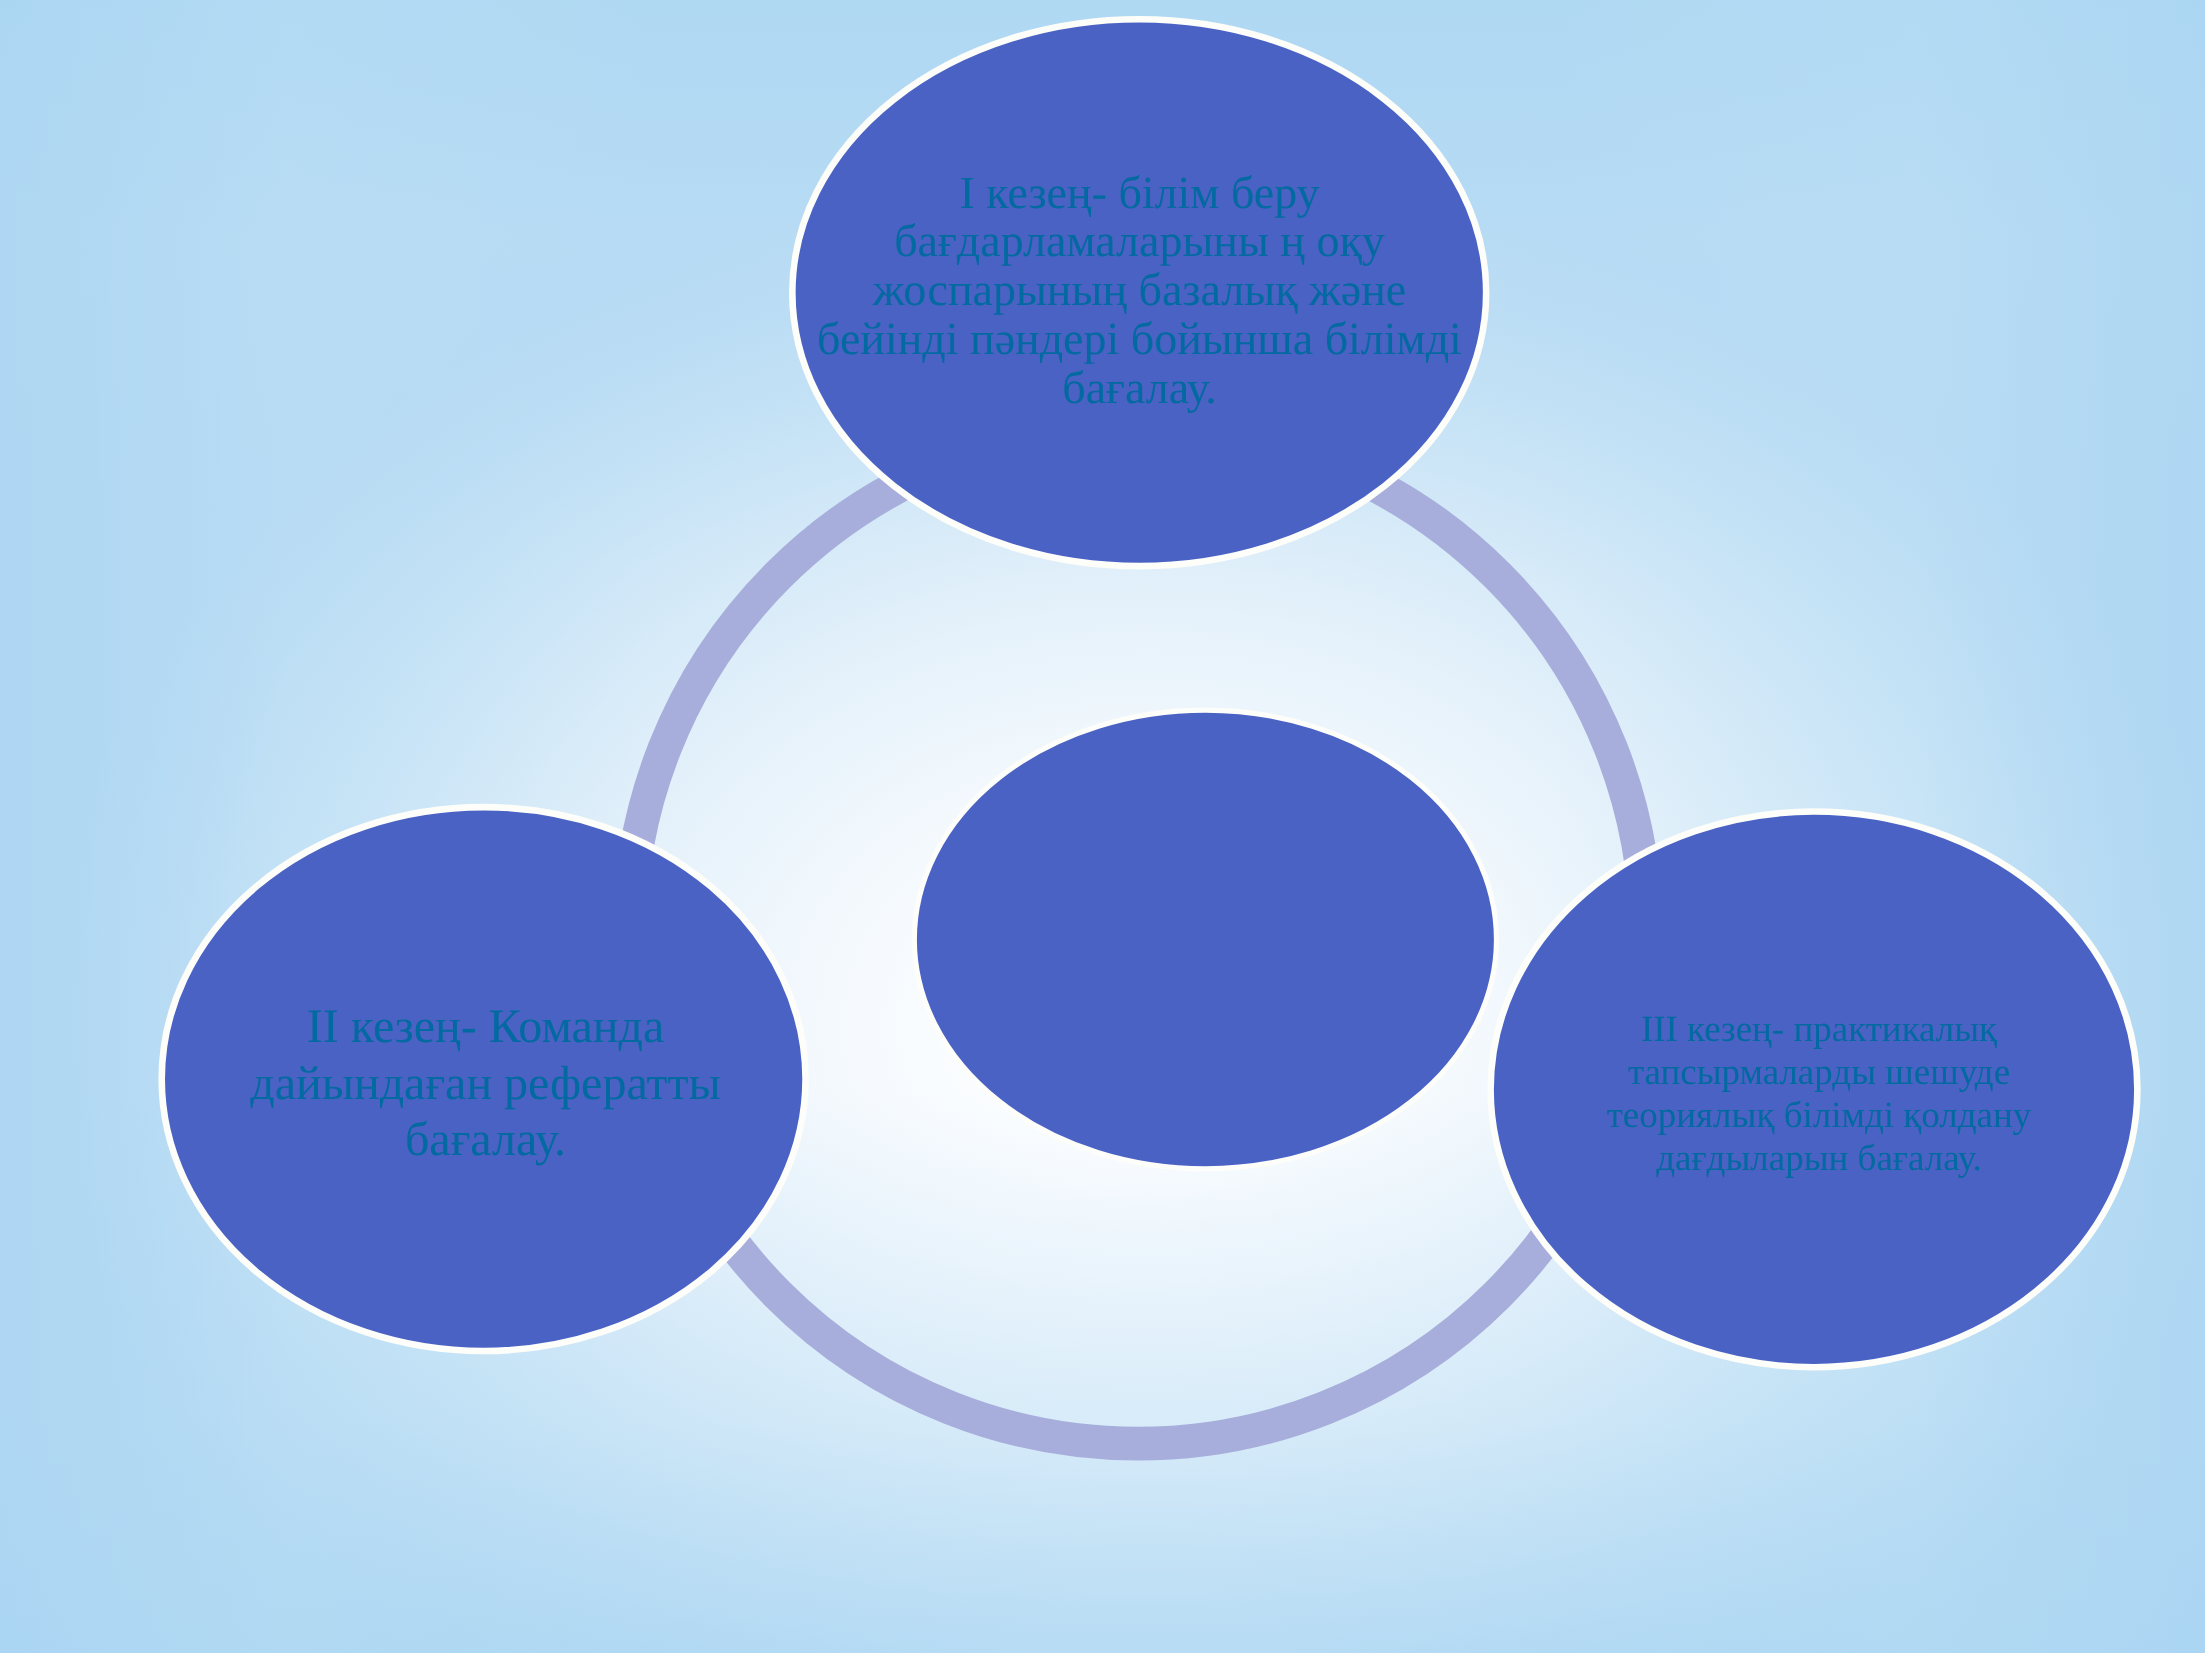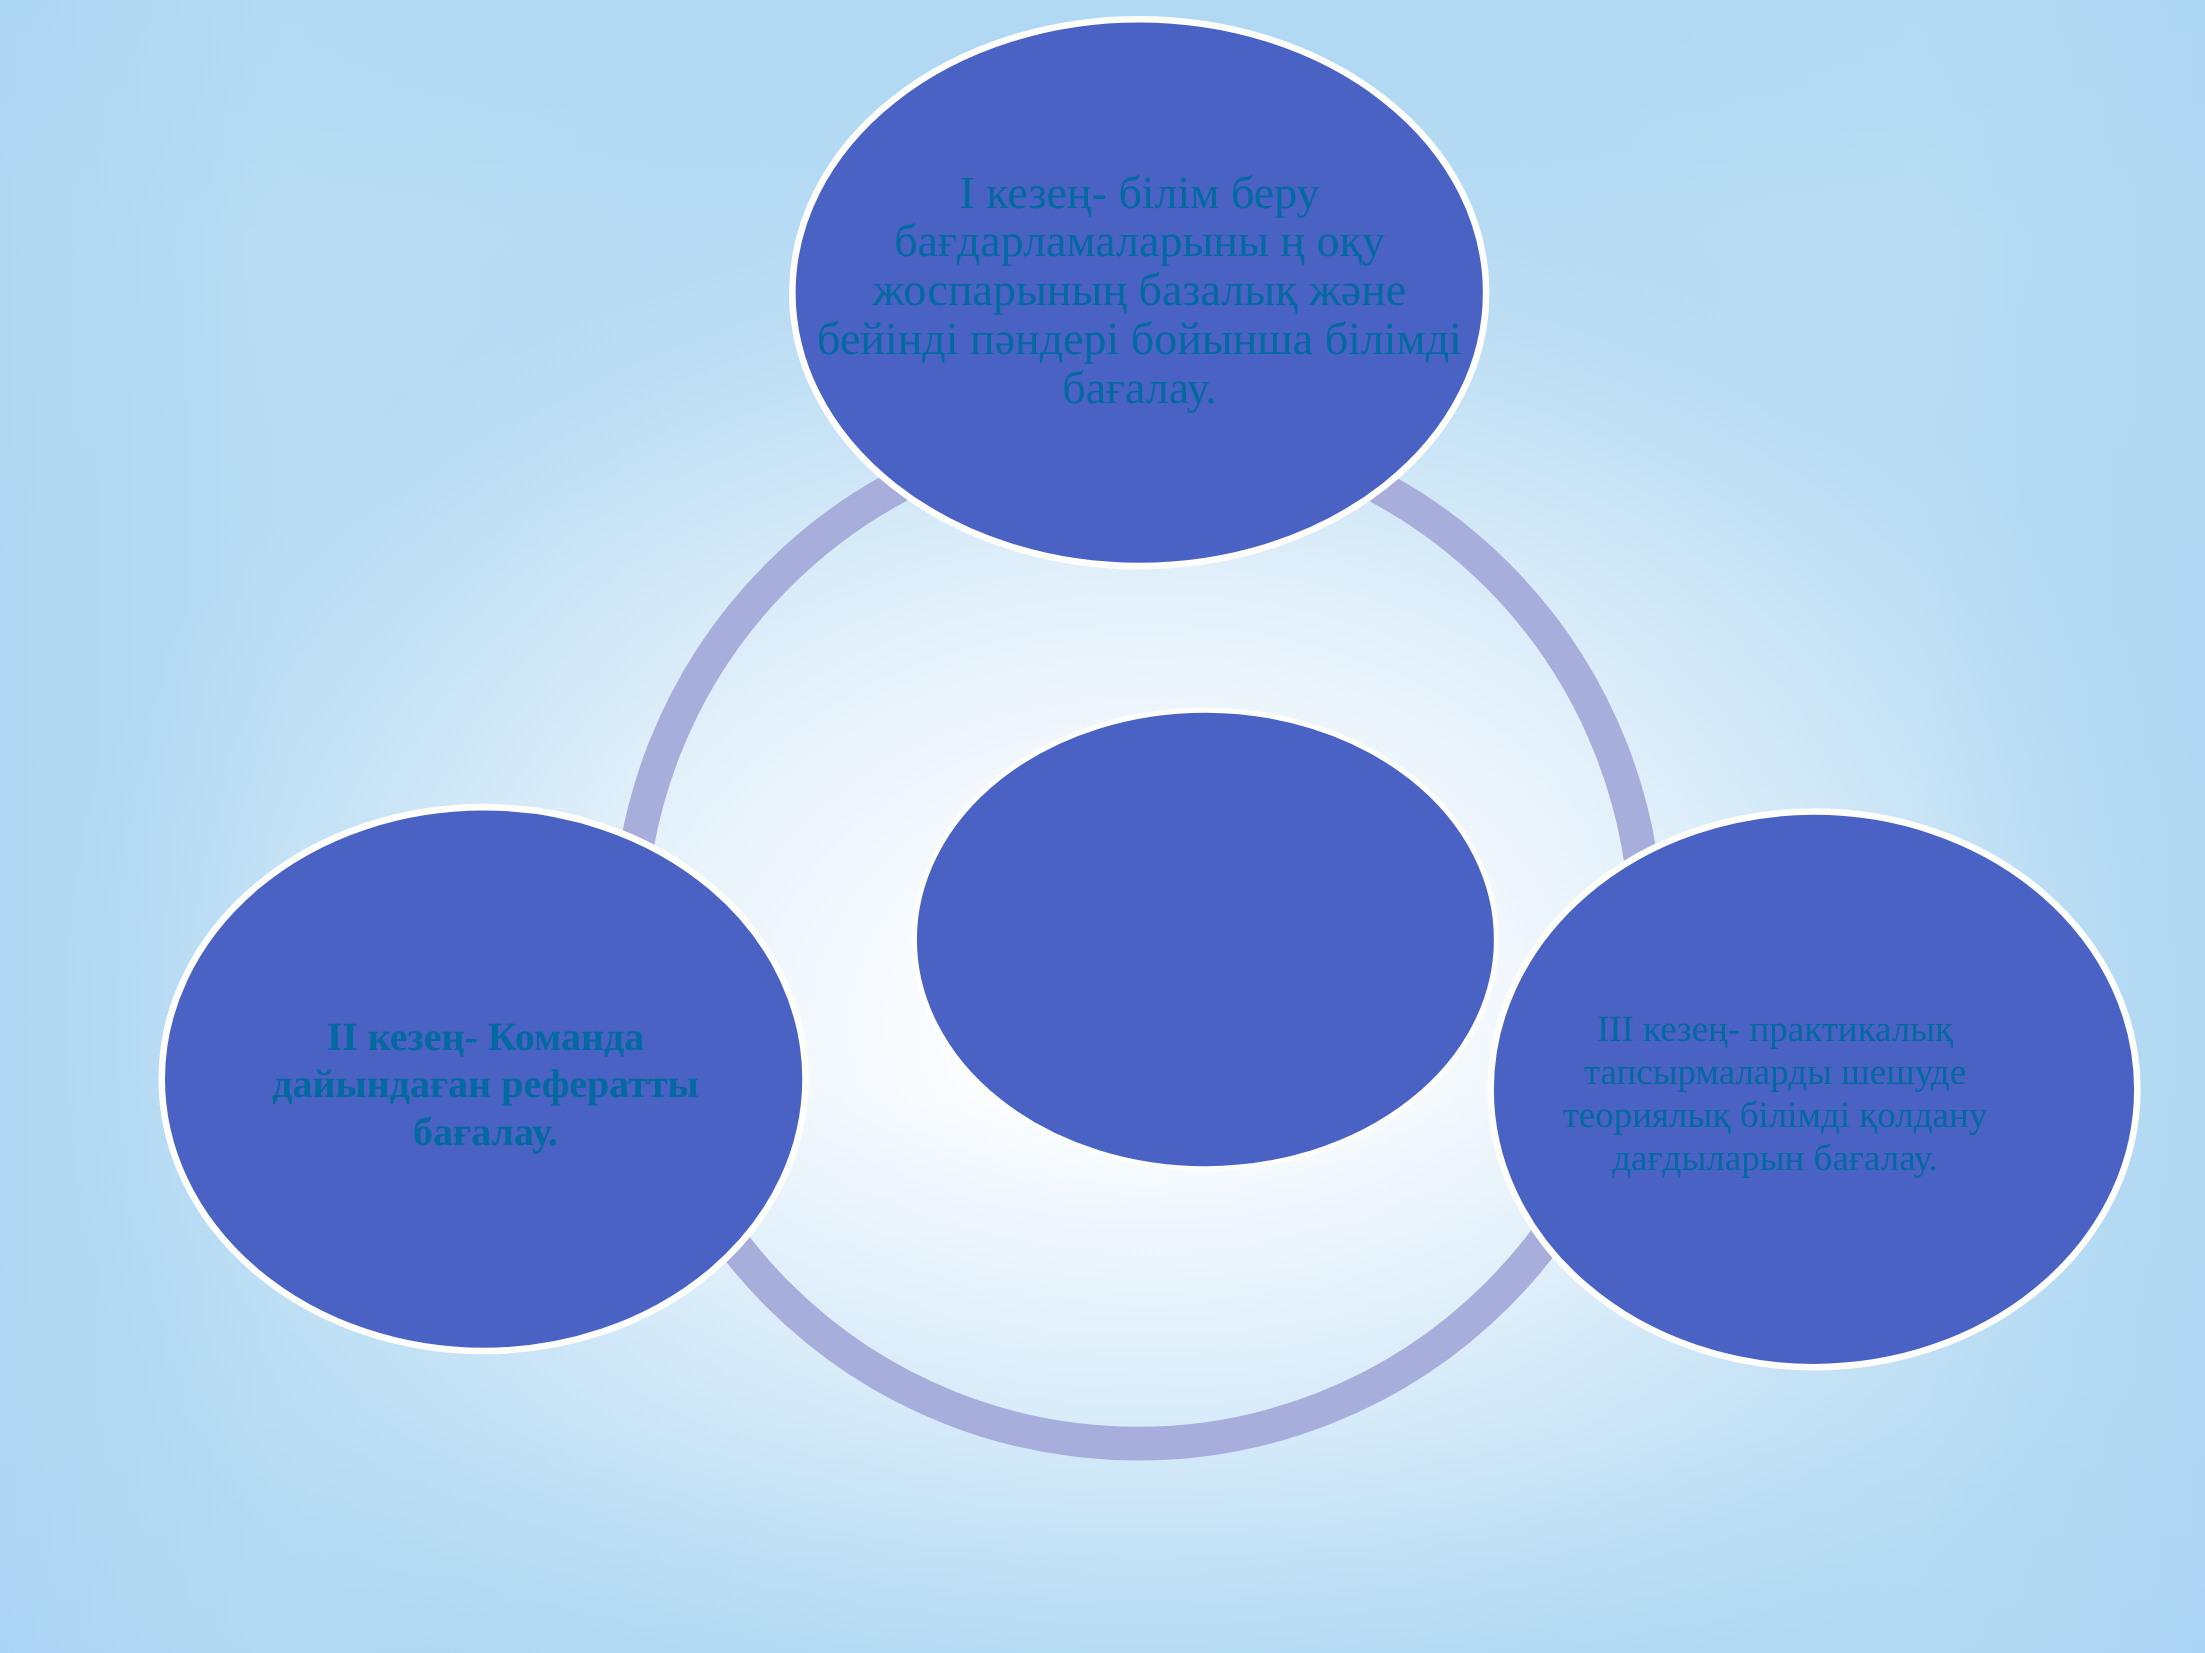--- a/index.html
+++ b/index.html
@@ -95,27 +95,27 @@
     height: 338px;
     font-size: 57px;
     line-height: 1.12;
   }
 
   #text-left {
     left: 221px;
     top: 970px;
     width: 529px;
     height: 228px;
-    font-size: 40px;
-    font-weight: bold;
+    font-size: 48px;
+    font-weight: normal;
     line-height: 1.18;
   }
 
   #text-right {
-    left: 1562px;
+    left: 1606px;
     top: 871px;
     width: 426px;
     height: 448px;
     font-size: 37px;
     line-height: 1.16;
   }
 </style>
 </head>
 <body>
 

